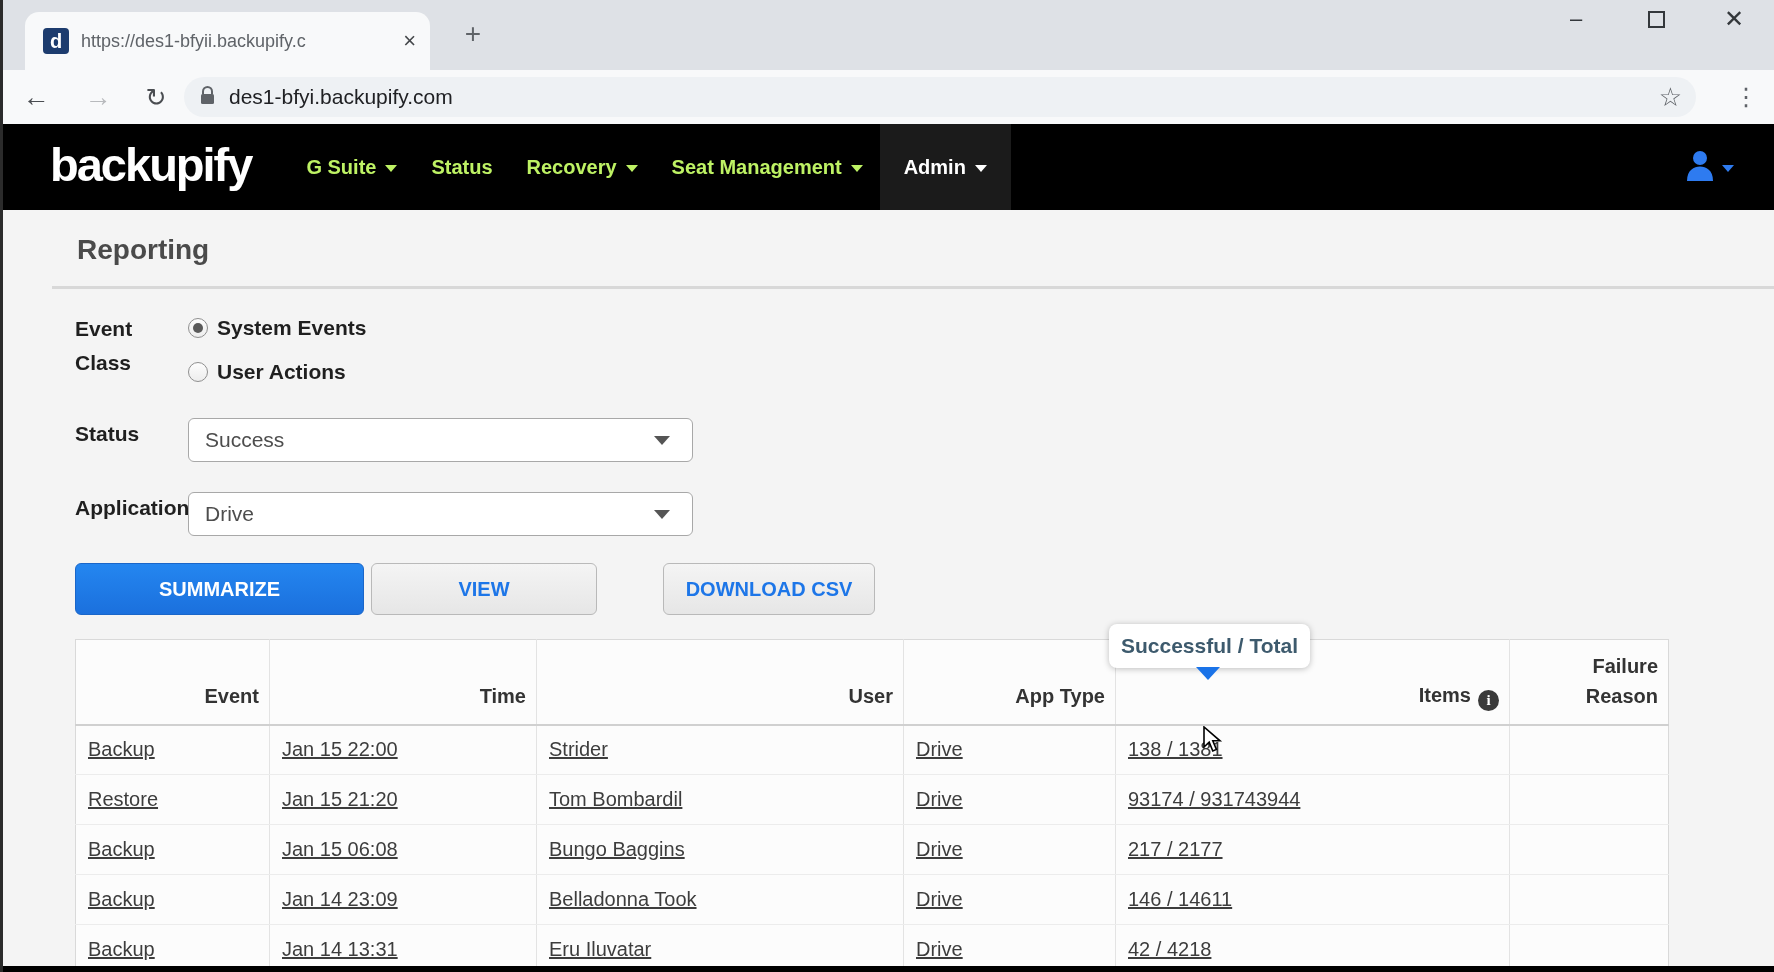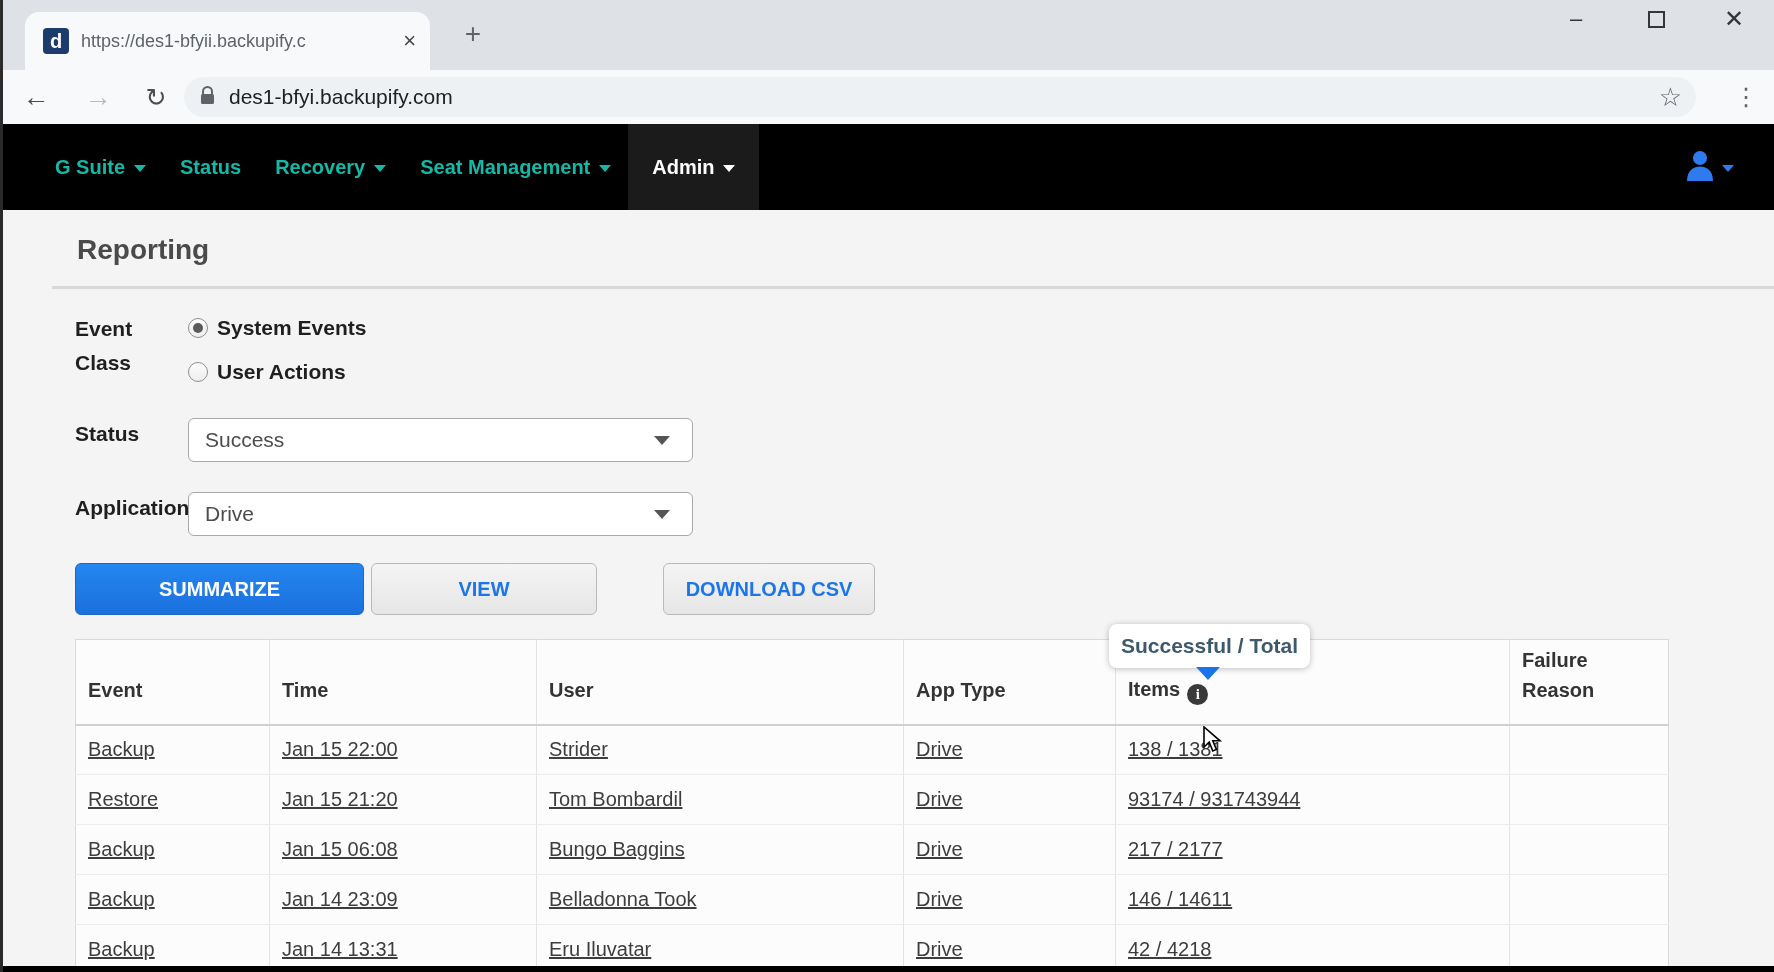--- a/index.html
+++ b/index.html
@@ -29,21 +29,21 @@
   .urlbar { position:absolute; left:184px; top:7px; width:1512px; height:40px; background:#eef1f4; border-radius:20px; display:flex; align-items:center; padding:0 14px 0 16px; }
   .lock { flex:0 0 auto; margin-right:14px; }
   .url-text { font-size:21px; color:#202124; flex:1 1 auto; }
   .star { font-size:26px; color:#5f6368; flex:0 0 auto; }
   .dots { position:absolute; left:1726px; top:74px; width:40px; height:46px; display:flex; align-items:center; justify-content:center; font-size:24px; color:#5f6368; letter-spacing:0; }
 
   
   .navbar { position:absolute; left:0; top:124px; width:1774px; height:86px; background:#000; display:flex; align-items:stretch; }
   .brand { margin-left:50px; align-self:center; color:#fff; font-size:47px; font-weight:800; letter-spacing:-2px; line-height:1; padding-bottom:6px; }
   .nav-menu { display:flex; align-items:stretch; margin-left:38px; }
-  .nav-item { display:flex; align-items:center; padding:0 17px; color:#14b8a6; font-size:20px; font-weight:700; cursor:pointer; }
+  .nav-item { display:flex; align-items:center; padding:0 17px; color:#bef264; font-size:20px; font-weight:700; cursor:pointer; }
   .nav-item.active { background:#1b1b1b; color:#fff; padding:0 24px; }
   .caret { width:0; height:0; border-left:6px solid transparent; border-right:6px solid transparent; border-top:7px solid currentColor; margin-left:9px; margin-top:3px; }
   .user-menu { position:absolute; right:40px; top:0; height:86px; display:flex; align-items:center; }
   .user-menu .caret { border-top-color:#2e7bf0; margin-left:7px; }
 
   
   .content { position:absolute; left:0; top:210px; width:1774px; height:762px; background:#f4f4f4; }
   .page-title { position:absolute; left:77px; top:24px; font-size:28px; font-weight:700; color:#4a4a4a; }
   .divider { position:absolute; left:52px; right:0; top:76px; height:3px; background:#d8d8d8; }
 
@@ -65,21 +65,21 @@
   .btn { position:absolute; top:353px; height:52px; border-radius:6px; font-size:20px; font-weight:700; display:flex; align-items:center; justify-content:center; cursor:pointer; }
   .btn-primary { left:75px; width:289px; background:linear-gradient(#2486f0,#1b70dd); border:1px solid #1a66c9; color:#fff; }
   .btn-secondary { background:linear-gradient(#f4f4f4,#e6e6e6); border:1px solid #b9b9b9; color:#1d76e8; }
   .btn-view { left:371px; width:226px; }
   .btn-csv { left:663px; width:212px; }
 
   .tooltip { position:absolute; left:1109px; top:414px; width:201px; height:44px; background:#fff; border-radius:8px; box-shadow:0 1px 6px rgba(0,0,0,.25); display:flex; align-items:center; justify-content:center; font-size:21px; font-weight:700; color:#3d5a6d; z-index:5; }
   .tooltip-caret { position:absolute; left:1196px; top:457px; width:0; height:0; border-left:12px solid transparent; border-right:12px solid transparent; border-top:13px solid #1a73e8; z-index:5; }
 
   table.report { position:absolute; left:75px; top:429px; width:1593px; border-collapse:collapse; background:#fcfcfc; border:1px solid #d9d9d9; table-layout:fixed; }
-  table.report th { height:85px; vertical-align:bottom; text-align:left; padding:0 10px 19px 12px; font-size:20px; font-weight:600; color:#333; border-left:1px solid #e3e3e3; border-bottom:2px solid #d0d0d0; line-height:30px; }
+  table.report th { height:85px; vertical-align:bottom; text-align:right; padding:0 10px 13px 12px; font-size:20px; font-weight:600; color:#333; border-left:1px solid #e3e3e3; border-bottom:2px solid #d0d0d0; line-height:30px; }
   table.report th:first-child { border-left:none; }
   table.report td { height:50px; padding:0 10px 0 12px; font-size:20px; color:#3d3d3d; border-left:1px solid #e3e3e3; border-bottom:1px solid #ececec;text-decoration:underline; }
   table.report td:first-child { border-left:none; }
   .info-icon { display:inline-flex; width:21px; height:21px; border-radius:50%; background:#3a3a3a; color:#fff; font-size:15px; font-weight:700; align-items:center; justify-content:center; margin-left:7px; vertical-align:-3px; font-family:"Liberation Serif", serif; }
 
   .cursor { position:absolute; left:1202px; top:516px; z-index:6; }
   .bottom-strip { position:absolute; left:0; bottom:0; width:1774px; height:6px; background:#000; z-index:9; }
   .left-edge { position:absolute; left:0; top:0; width:3px; height:972px; background:#2b2b2b; z-index:9; }
 </style>
 </head>
@@ -112,20 +112,21 @@
             <rect x="1" y="8" width="13" height="10" rx="1.5" fill="#5f6368"></rect>
           </svg>
       </span>
       <span class="url-text">des1-bfyi.backupify.com</span>
       <span class="star">☆</span>
     </div>
   </div>
   <div class="dots">⋮</div>
 
   <div class="navbar">
+    <div class="brand">backupify</div>
     <div class="nav-menu">
         <div class="nav-item">
           <span>G Suite</span>
           <span class="caret"></span>
         </div>
         <div class="nav-item">
           <span>Status</span>
         </div>
         <div class="nav-item">
           <span>Recovery</span>

